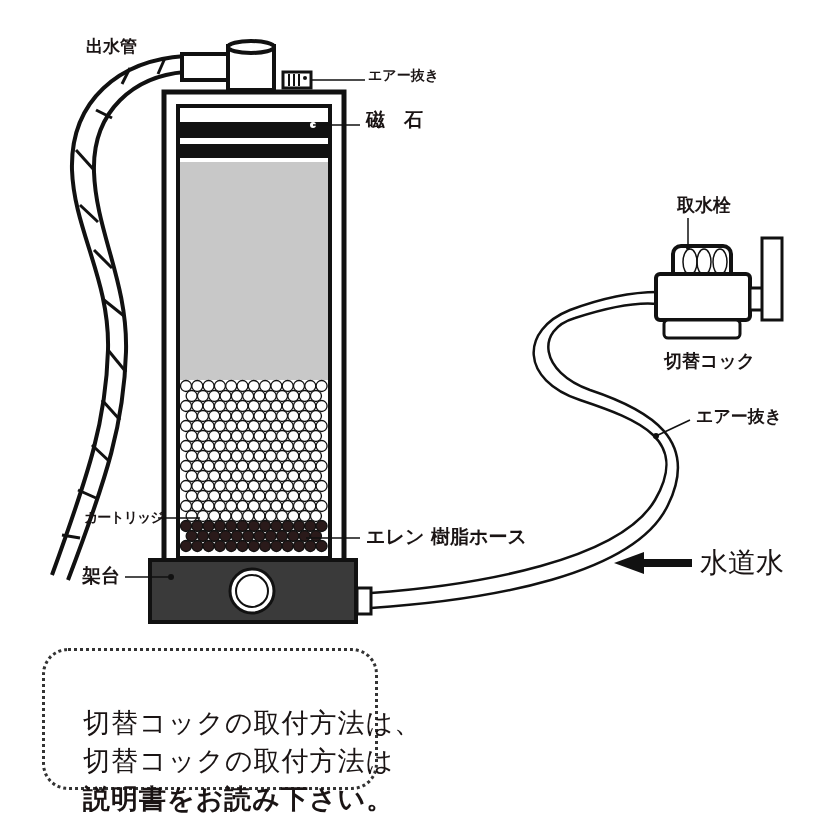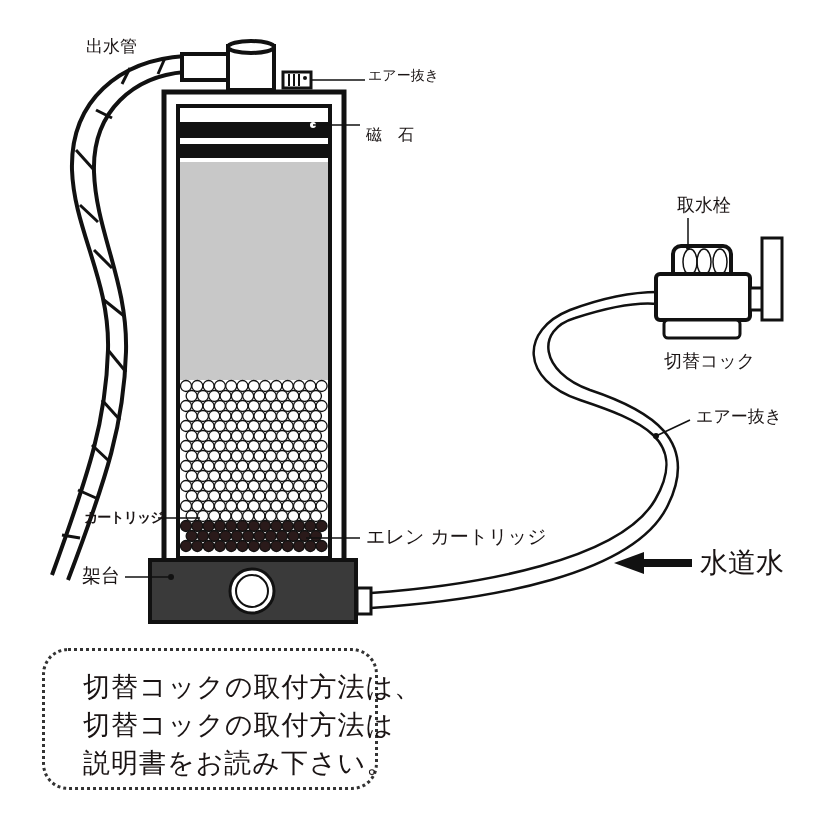--- a/index.html
+++ b/index.html
@@ -1,22 +1,22 @@
 <!DOCTYPE html>
 <html><head>
 <meta charset="utf-8">
 <style>
   html, body { margin:0; padding:0; background:#ffffff; }
   body { width:828px; height:828px; position:relative; overflow:hidden;
          font-family:"DejaVu Sans", sans-serif; color:#1a1414; }
   svg { position:absolute; left:0; top:0; }
-  .lbl { position:absolute; font-weight:normal; white-space:nowrap; line-height:1; }
+  .lbl { position:absolute; font-weight:bold; white-space:nowrap; line-height:1; }
   .note { position:absolute; left:42px; top:648px; width:336px; height:142px;
           border:3px dotted #333; border-radius:26px; box-sizing:border-box; }
-  .note-line { position:absolute; left:38px; font-size:27px; white-space:nowrap; letter-spacing:1px; }
+  .note-line { position:absolute; left:38px; font-size:27px; white-space:nowrap; letter-spacing:1px;margin-top:36px; }
 </style>
 </head>
 <body>
 
 <svg width="828" height="828" viewBox="0 0 828 828">
 
   <g fill="none" stroke="#111" stroke-width="4">
     <path d="M185,56 C120,60 70,100 72,170 C74,230 110,280 108,350 C106,420 90,470 52,575"></path>
     <path d="M185,72 C135,76 92,110 94,172 C96,232 128,282 126,352 C124,422 108,475 68,580"></path>
     <g stroke-width="3">
@@ -314,26 +314,26 @@
   </g>
 
   <g>
     <rect x="640" y="559" width="52" height="8" fill="#111"></rect>
     <polygon points="614,563 644,552 644,574" fill="#111"></polygon>
   </g>
 </svg>
 
 <div class="lbl" style="left:86px;top:38px;font-size:17px;">出水管</div>
 <div class="lbl" style="left:368px;top:68px;font-size:14px;">エアー抜き</div>
-<div class="lbl" style="left:366px;top:127px;font-size:16px;">磁　石</div>
+<div class="lbl" style="left:366px;top:110px;font-size:19px;">磁　石</div>
 <div class="lbl" style="left:658px;top:196px;font-size:18px;margin-left:19px;">取水栓</div>
 <div class="lbl" style="left:664px;top:352px;font-size:18px;">切替コック</div>
 <div class="lbl" style="left:696px;top:408px;font-size:17px;">エアー抜き</div>
 <div class="lbl" style="left:84px;top:510px;font-size:14px;font-weight:bold;letter-spacing:-1px;">カートリッジ</div>
-<div class="lbl" style="left:366px;top:527px;font-size:19px;">エレン カートリッジ</div>
+<div class="lbl" style="left:366px;top:527px;font-size:19px;">エレン 樹脂ホース</div>
 <div class="lbl" style="left:82px;top:566px;font-size:19px;">架台</div>
 <div class="lbl" style="left:700px;top:549px;font-size:28px;font-weight:normal;">水道水</div>
 
 <div class="note">
   <div class="note-line" style="top:18px;">切替コックの取付方法は、</div>
   <div class="note-line" style="top:56px;">切替コックの取付方法は</div>
-  <div class="note-line" style="top:94px;">説明書をお読み下さい。</div>
+  <div class="note-line" style="top:94px;font-weight:bold;">説明書をお読み下さい。</div>
 </div>
 
 </body></html>

